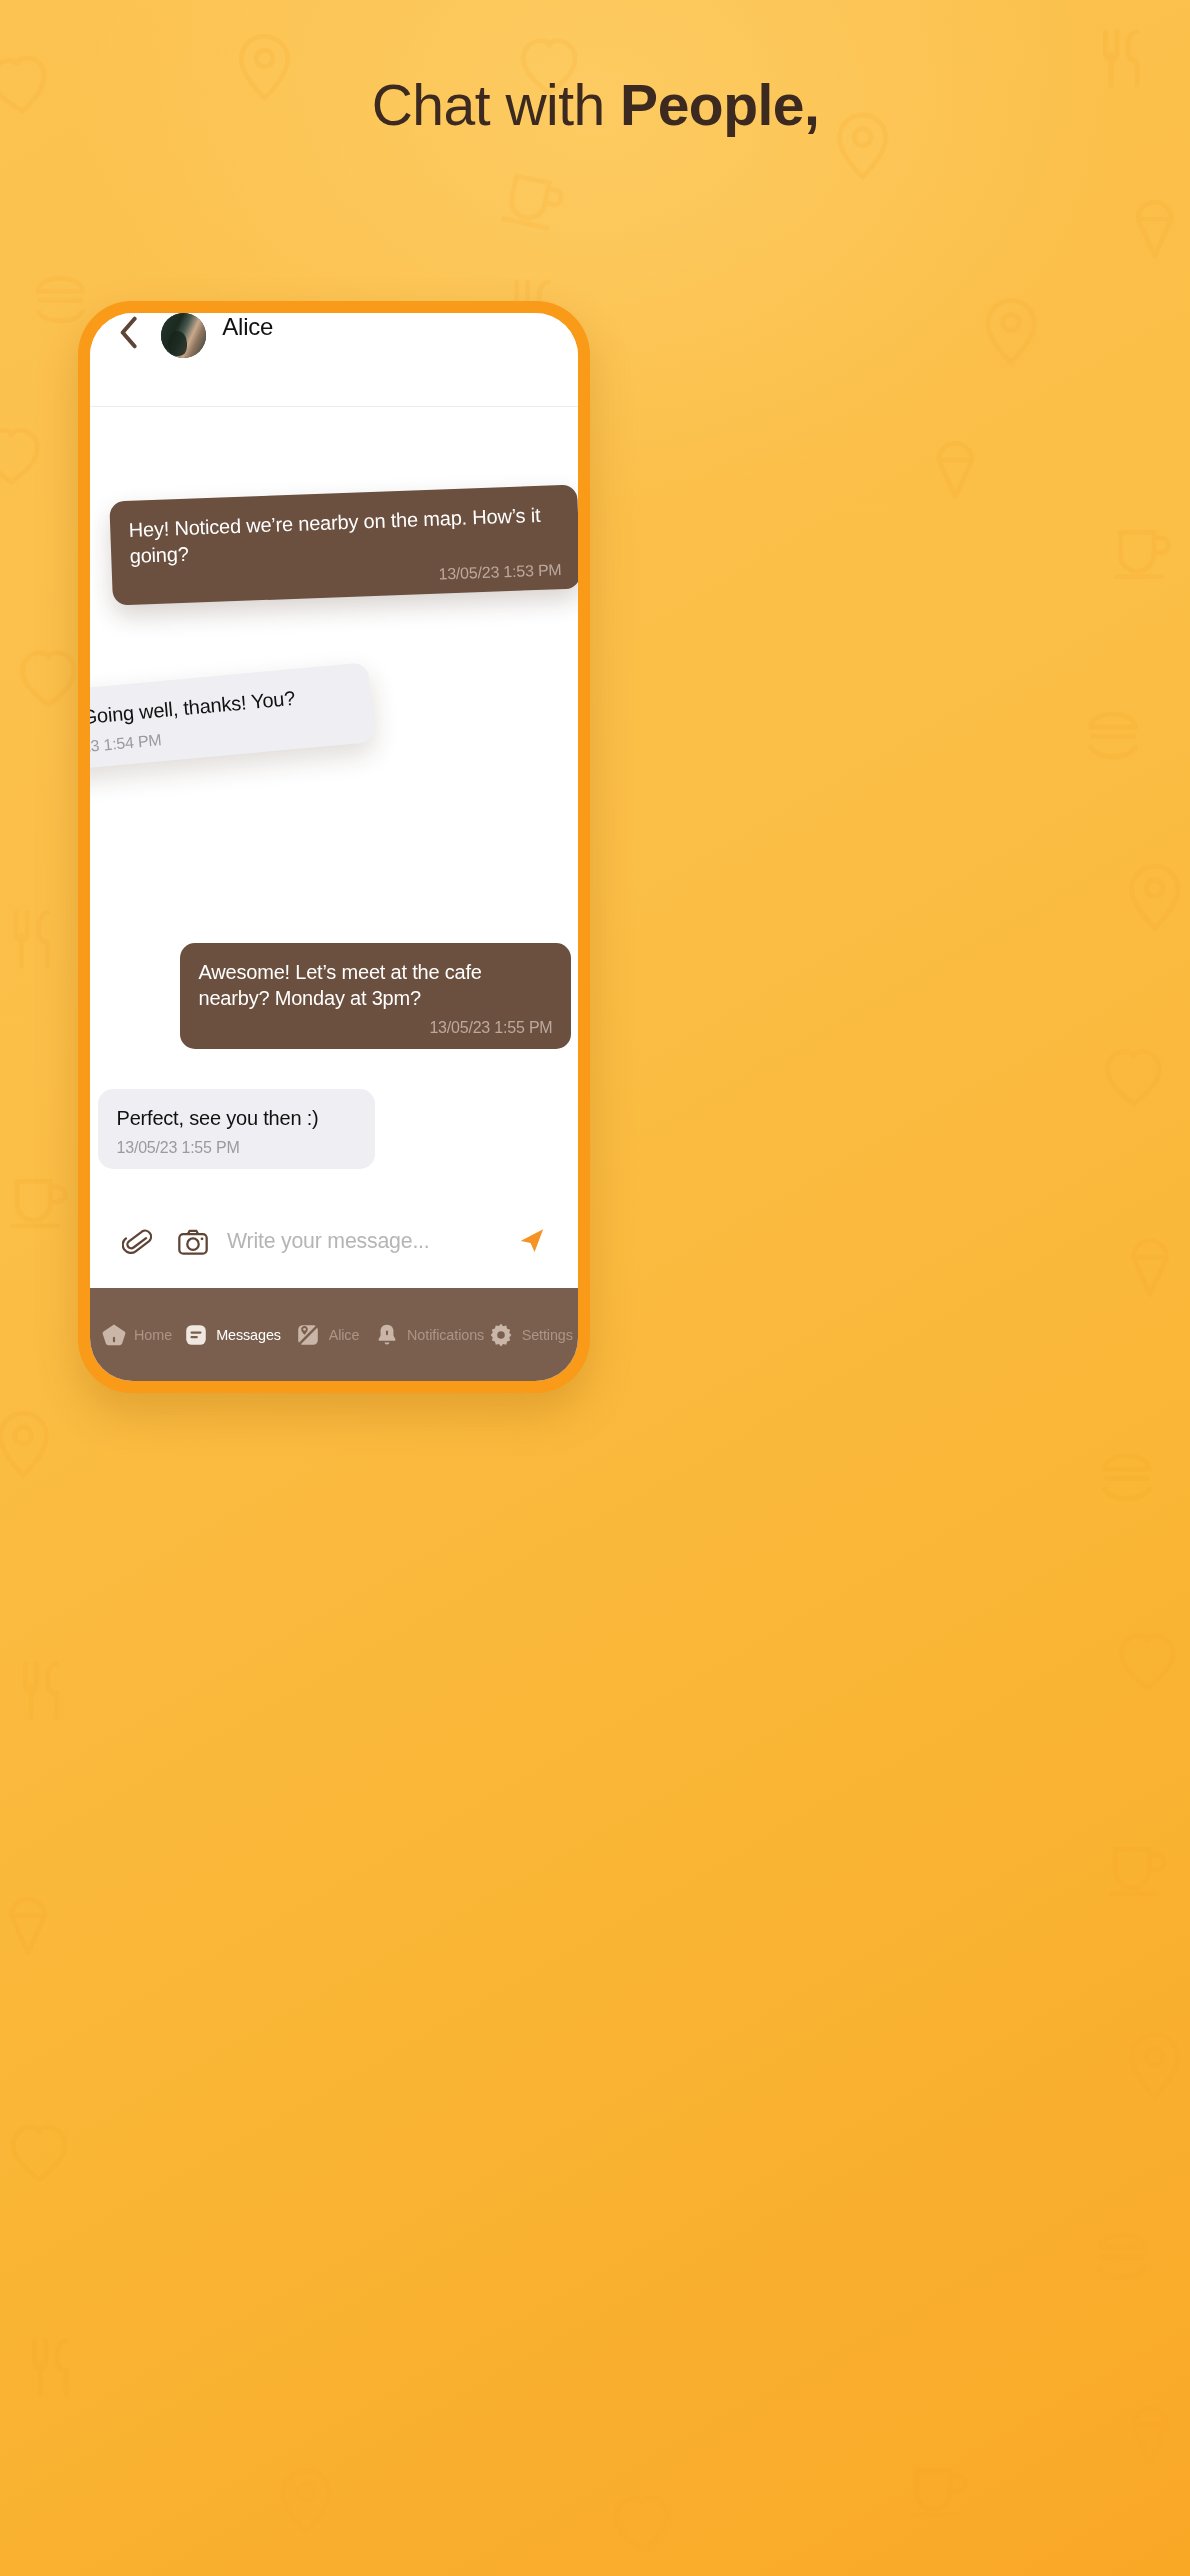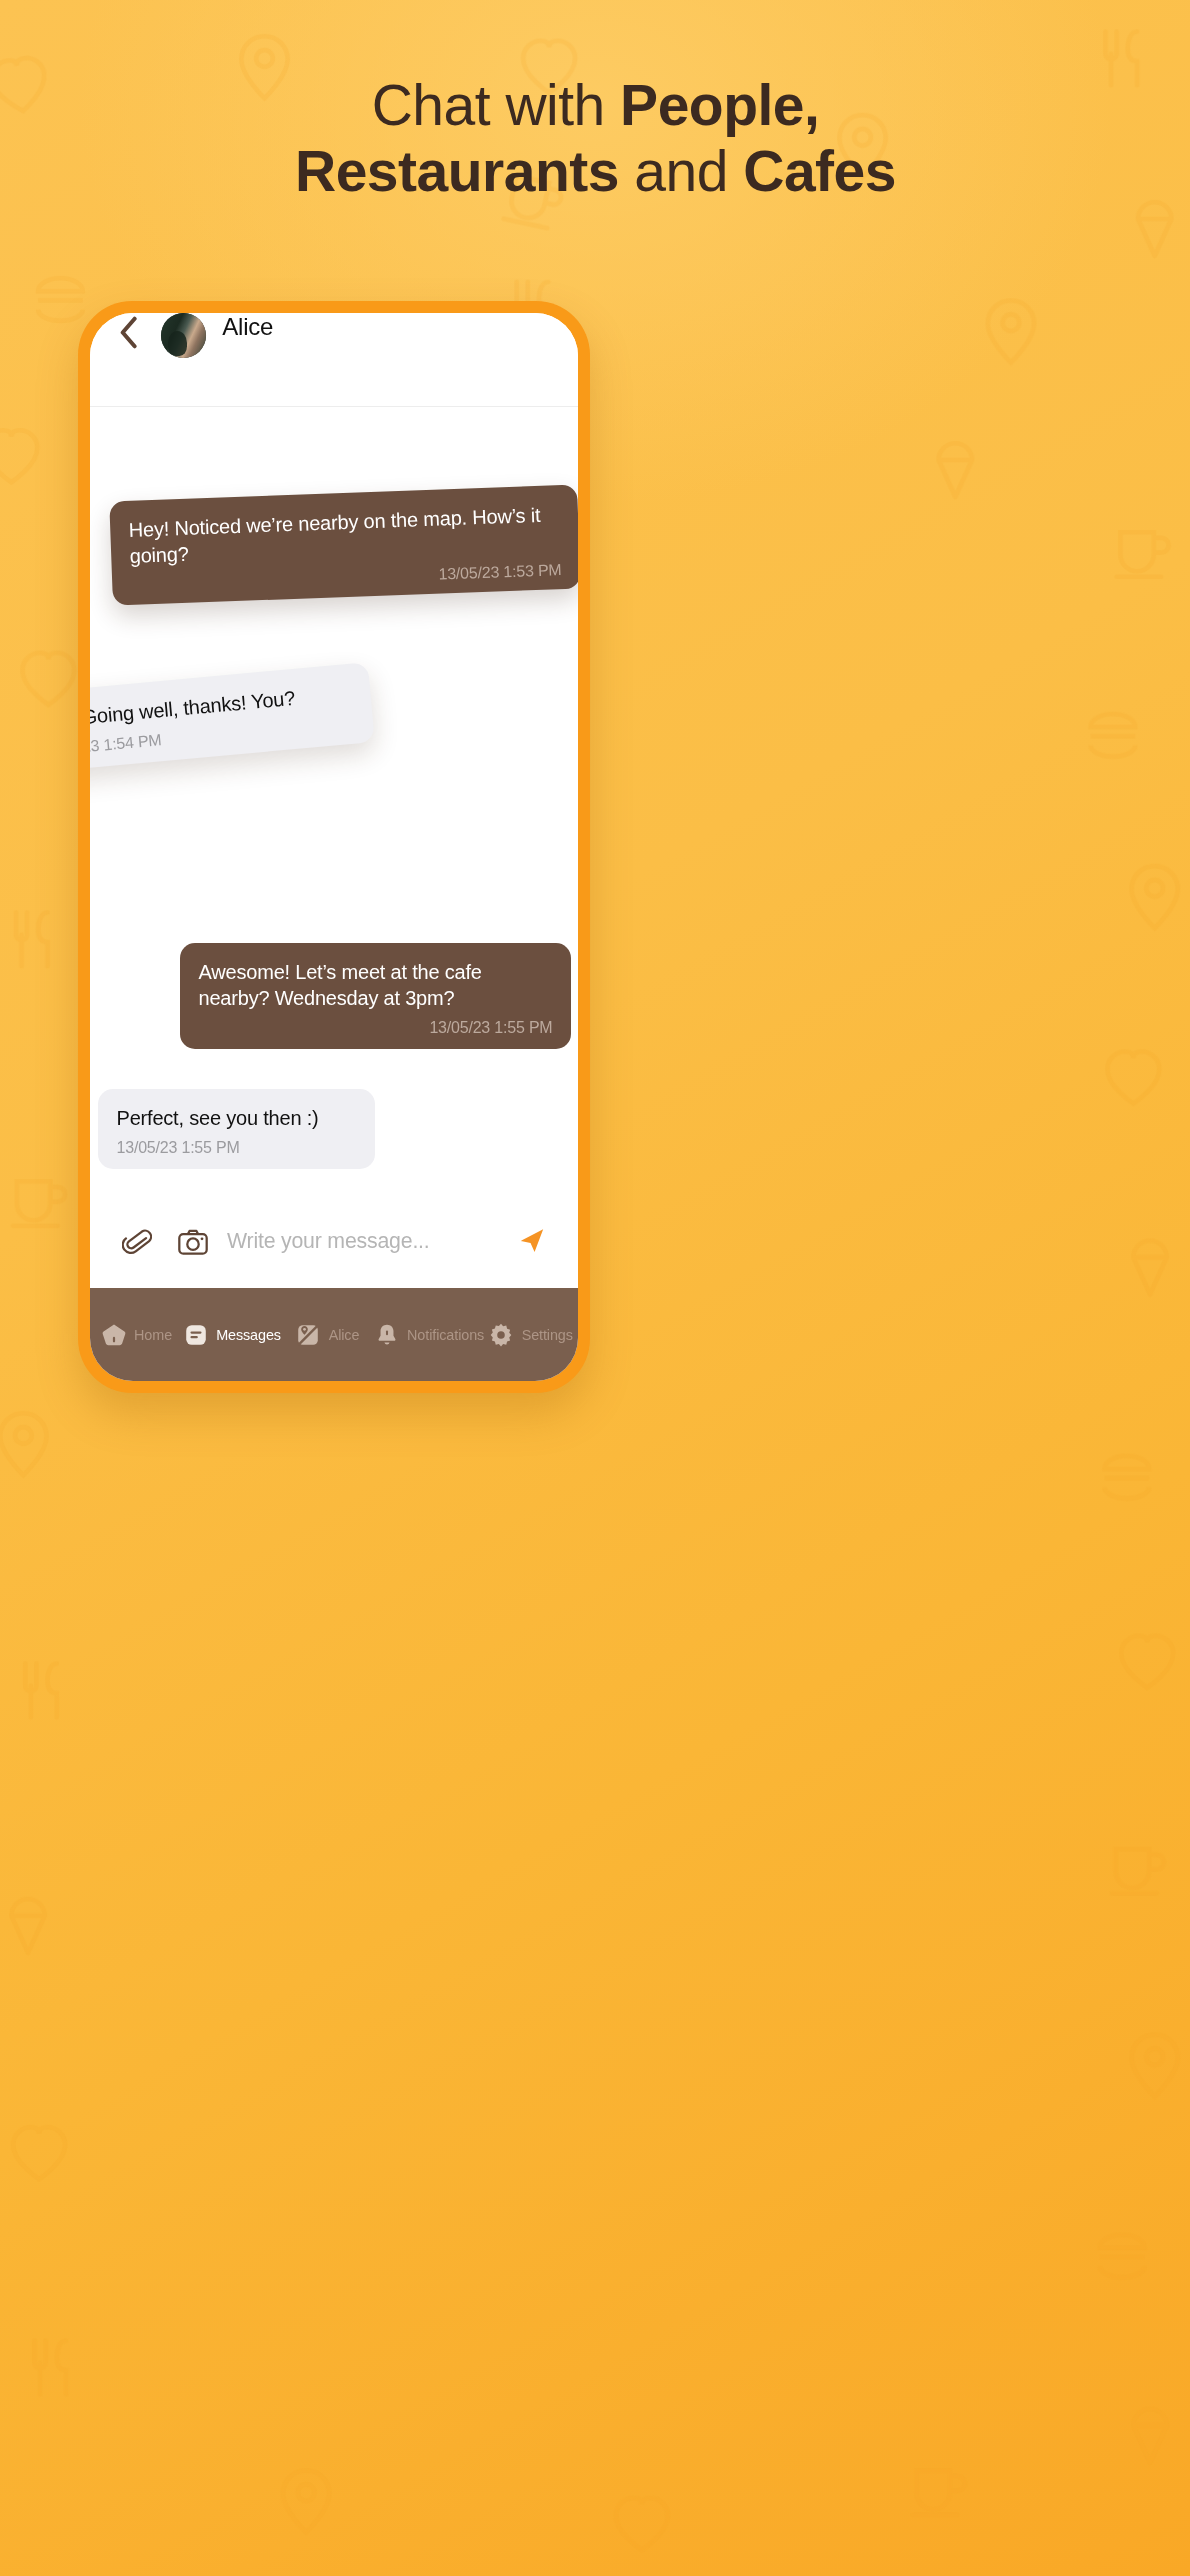--- a/index.html
+++ b/index.html
@@ -215,21 +215,20 @@
       <use href="#wm-pin" x="300" y="2660"></use>
       <use href="#wm-heart" x="660" y="2690"></use>
       <use href="#wm-cup" x="980" y="2650"></use>
       <use href="#wm-icecream" x="1210" y="2590"></use>
     </g>
   </svg>
 </div>
 
 <div id="hero">
   <span class="ln"><span class="light">Chat with </span><span class="bold">People,</span></span>
-  <span class="ln"><span class="bold">Restaurants</span><span class="light"> and </span><span class="bold">Cafes</span></span>
 </div>
 
 <div id="phone">
   <div id="phone-screen">
 
     <div id="chat-header">
       <div id="back-btn">
         <svg width="20.4" height="33" viewBox="0 0 22 36">
           <path d="M18 3 L5 18 L18 33" fill="none" stroke="#5E4435" stroke-width="4.4" stroke-linecap="round" stroke-linejoin="round"></path>
         </svg>
@@ -247,21 +246,21 @@
         <span class="txt">Hey! Noticed we’re nearby on the map. How’s it going?</span>
         <span class="time">13/05/23 1:53 PM</span>
       </div>
 
       <div class="bubble in" id="bubble-2">
         <span class="txt">Hey! Going well, thanks! You?</span>
         <span class="time">13/05/23 1:54 PM</span>
       </div>
 
       <div class="bubble out" id="bubble-3">
-        <span class="txt">Awesome! Let’s meet at the cafe nearby? Wednesday at 3pm?</span>
+        <span class="txt">Awesome! Let’s meet at the cafe nearby? Monday at 3pm?</span>
         <span class="time">13/05/23 1:55 PM</span>
       </div>
 
       <div class="bubble in" id="bubble-4">
         <span class="txt">Perfect, see you then :)</span>
         <span class="time">13/05/23 1:55 PM</span>
       </div>
 
     </div>
 

